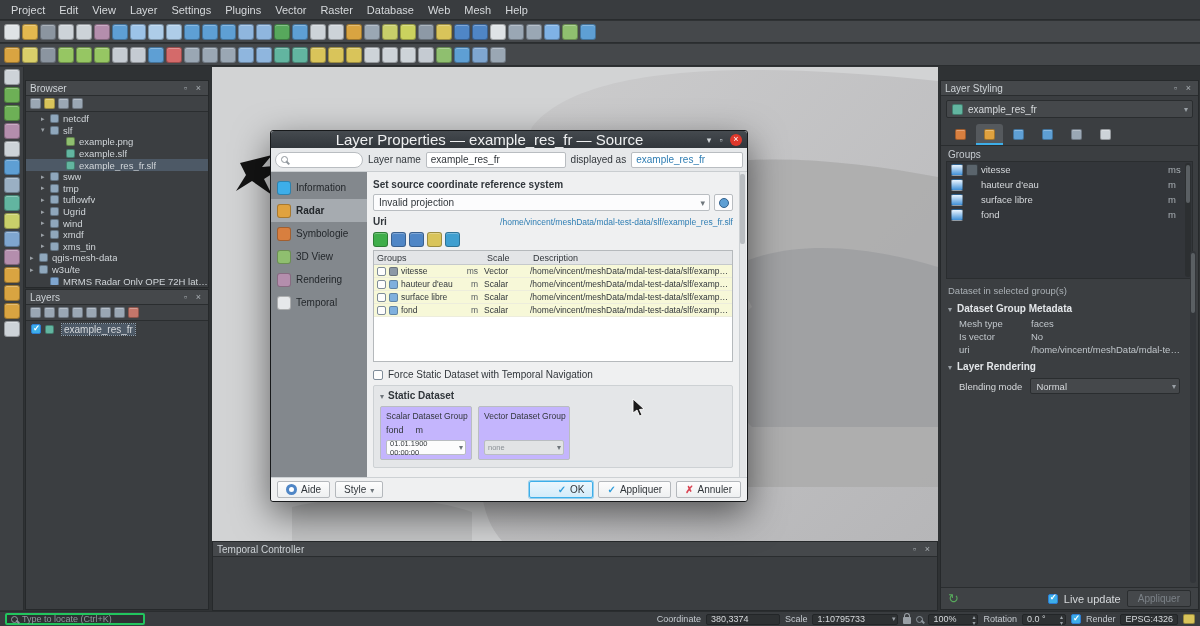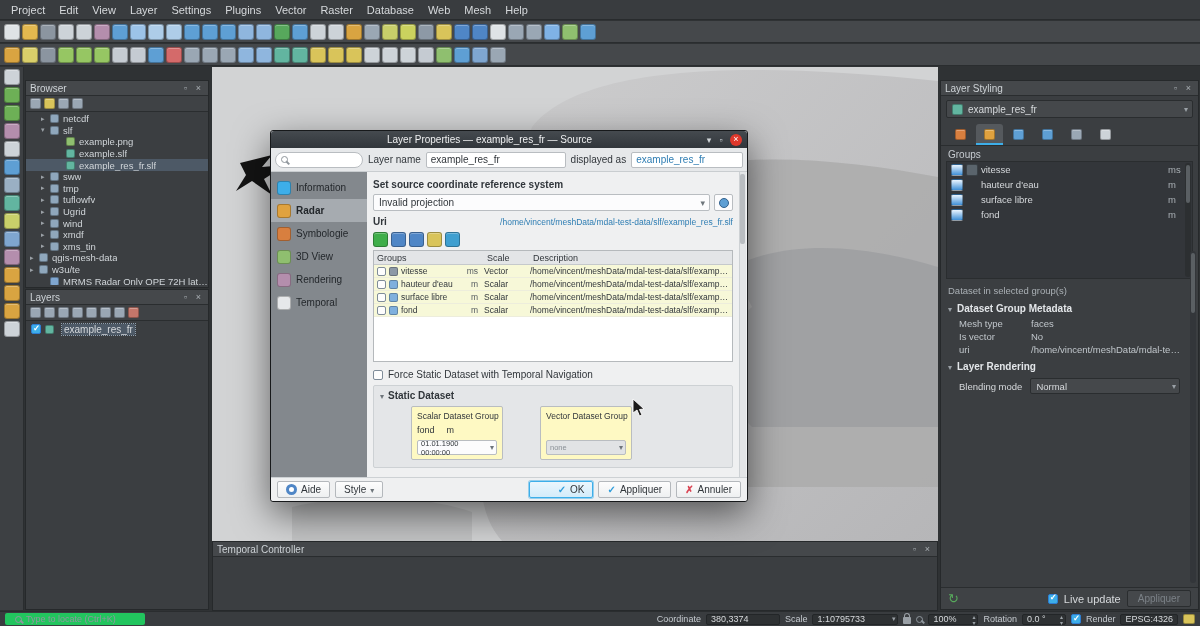--- a/index.html
+++ b/index.html
@@ -87,21 +87,21 @@
   .dcombo{flex:1;background:#45484b;border:1px solid #2a2d2f;border-radius:2px;height:16px;display:flex;align-items:center;padding:0 14px 0 5px;position:relative;}
   .dcombo::after{content:"▾";position:absolute;right:3px;color:#9aa0a6;font-size:8px;}
   .sp-bottom{position:absolute;left:0;right:0;bottom:0;height:22px;display:flex;align-items:center;gap:6px;padding:0 7px;border-top:1px solid #2a2d2f;background:#3f4245;}
   .refresh-green{color:#57a85c;font-size:13px;line-height:12px;}
   .dbtn{background:#45484b;border:1px solid #2a2d2f;border-radius:2px;padding:2px 10px;color:#d6d9dc;font-size:10px;}
   .dbtn.disabled{color:#7b8187;}
   .spacer{flex:1;}
 
   
   .dialog{position:absolute;left:270px;top:130px;width:478px;height:372px;background:#eff0f1;border:1px solid #17191b;border-radius:3px;box-shadow:0 12px 36px rgba(0,0,0,.55);color:#31363b;z-index:50;}
-  .dlg-title{height:17px;background:linear-gradient(#454a4f,#31363b);color:#eff0f1;display:flex;align-items:center;padding:0 5px;border-radius:3px 3px 0 0;font-size:10px;}
+  .dlg-title{height:17px;background:linear-gradient(#454a4f,#31363b);color:#eff0f1;display:flex;align-items:center;padding:0 5px;border-radius:3px 3px 0 0;font-size:15px;}
   .dlg-title .t{flex:1;text-align:center;}
   .dlg-btn{width:12px;text-align:center;color:#cfd4d8;font-size:9px;}
   .dlg-btn.chev::before{content:"▾";}
   .dlg-btn.max::before{content:"▫";}
   .dlg-close{width:12px;height:12px;border-radius:6px;background:#df382c;color:#fff;text-align:center;line-height:11px;font-size:9px;margin-left:3px;}
   .dlg-close::before{content:"×";}
   .dlg-toprow{position:absolute;left:0;top:17px;right:0;height:24px;background:#e6e8ea;border-bottom:1px solid #c9cdd0;display:flex;align-items:center;padding:0 4px;gap:5px;}
   .search-box{width:88px;height:16px;background:#fff;border:1px solid #b9bdc1;border-radius:8px;display:flex;align-items:center;padding:0 5px;gap:3px;flex:0 0 auto;}
   .mag{width:7px;height:7px;border:1.5px solid #8f969c;border-radius:50%;position:relative;}
   .mag::after{content:"";position:absolute;width:4px;height:1.5px;background:#8f969c;transform:rotate(45deg);right:-3px;bottom:-1px;}
@@ -134,40 +134,40 @@
   .dt-c1{display:flex;align-items:center;gap:3px;padding-left:3px;overflow:hidden;}
   .dt-icon{width:9px;height:9px;border-radius:2px;border:1px solid rgba(0,0,0,.25);flex:0 0 auto;}
   .dt-unit{margin-left:auto;padding-right:6px;color:#565c61;}
   .dt-desc{white-space:nowrap;overflow:hidden;text-overflow:ellipsis;padding-right:3px;color:#31363b;}
   .dt-row .cb{width:9px;height:9px;}
   .force-row{display:flex;align-items:center;gap:5px;margin:7px 0 5px;font-size:10px;}
   .static-sec{background:#e4e6e8;border:1px solid #cdd1d4;border-radius:2px;padding:4px 6px 7px;}
   .static-head{font-weight:bold;font-size:10px;margin-bottom:5px;display:flex;gap:4px;align-items:center;}
   .static-head .tri::before{color:#6e757b;}
   .static-boxes{display:flex;gap:6px;}
-  .groupbox{border:1px solid #b9bdc1;border-radius:2px;padding:4px 5px;background:#fef9c3;width:92px;min-height:54px;display:flex;flex-direction:column;margin-left:31px;}
+  .groupbox{border:1px solid #b9bdc1;border-radius:2px;padding:4px 5px;background:#c4b5fd;width:92px;min-height:54px;display:flex;flex-direction:column;}
   .gb-title{font-size:8.5px;margin-bottom:4px;white-space:nowrap;}
   .gb-line{display:flex;gap:12px;font-size:9px;margin-bottom:4px;}
   .gb-combo{background:#fcfcfd;border:1px solid #b9bdc1;border-radius:2px;height:15px;display:flex;align-items:center;padding:0 10px 0 3px;position:relative;font-size:7.5px;margin-top:auto;}
   .gb-combo::after{content:"▾";position:absolute;right:2px;color:#6e757b;font-size:8px;}
   .gb-combo.disabled{color:#8a9096;background:#e1e3e5;}
   .dlg-footer{position:absolute;left:0;bottom:0;right:0;height:24px;background:#eff0f1;border-top:1px solid #cdd1d4;display:flex;align-items:center;padding:0 6px;gap:5px;border-radius:0 0 3px 3px;}
   .btn{display:flex;align-items:center;gap:4px;background:linear-gradient(#fdfdfd,#eef0f1);border:1px solid #b4b8bc;border-radius:2px;height:17px;padding:0 8px;font-size:10px;color:#31363b;font-family:inherit;}
   .btn.primary{border-color:#3daee9;box-shadow:0 0 0 1px rgba(61,174,233,.5);background:linear-gradient(#eaf6fd,#d3ecfa);padding-left:28px;}
   .ic-check::before{content:"✓";color:#2d9cdb;font-weight:bold;}
   .ic-cross::before{content:"✗";color:#da4453;font-weight:bold;}
   .ic-dd::before{content:"▾";color:#6e757b;font-size:8px;}
   .bi-help{width:11px;height:11px;border-radius:50%;border:3px solid #4f86c6;background:#fff;}
 
   
   .cursor{position:absolute;left:632px;top:398px;z-index:80;}
 
   
   .statusbar{position:absolute;left:0;top:611px;right:0;height:15px;background:#393c3f;border-top:1px solid #2a2d2f;display:flex;align-items:center;gap:5px;font-size:9px;color:#c6cbd0;padding:0 5px;z-index:20;}
-  .locate{display:flex;align-items:center;gap:4px;background:#2e3133;border:6px solid #22c55e;border-radius:2px;height:12px;padding:0 4px;width:140px;color:#8f979e;}
+  .locate{display:flex;align-items:center;gap:4px;background:#2e3133;border:2px solid #22c55e;border-radius:2px;height:12px;padding:0 4px;width:140px;color:#8f979e;}
   .mag.light{border-color:#8f979e;}
   .mag.light::after{background:#8f979e;}
   .sb-field{background:#2e3133;border:1px solid #232628;border-radius:2px;height:11px;padding:0 4px;display:flex;align-items:center;color:#d6d9dc;position:relative;}
   .w74{width:74px;} .w86{width:86px;} .w50{width:50px;} .w44{width:44px;}
   .combo-dark::after{content:"▾";position:absolute;right:2px;color:#9aa0a6;font-size:7px;}
   .spin{padding-right:10px;}
   .spin::before{content:"▴";position:absolute;right:2px;top:-2px;font-size:6px;color:#9aa0a6;}
   .spin::after{content:"▾";position:absolute;right:2px;bottom:-2px;font-size:6px;color:#9aa0a6;}
   .lock{width:8px;height:7px;background:#9aa0a6;border-radius:1px;position:relative;margin-top:3px;}
   .lock::before{content:"";position:absolute;top:-4px;left:1px;width:4px;height:4px;border:1.5px solid #9aa0a6;border-bottom:none;border-radius:3px 3px 0 0;}

